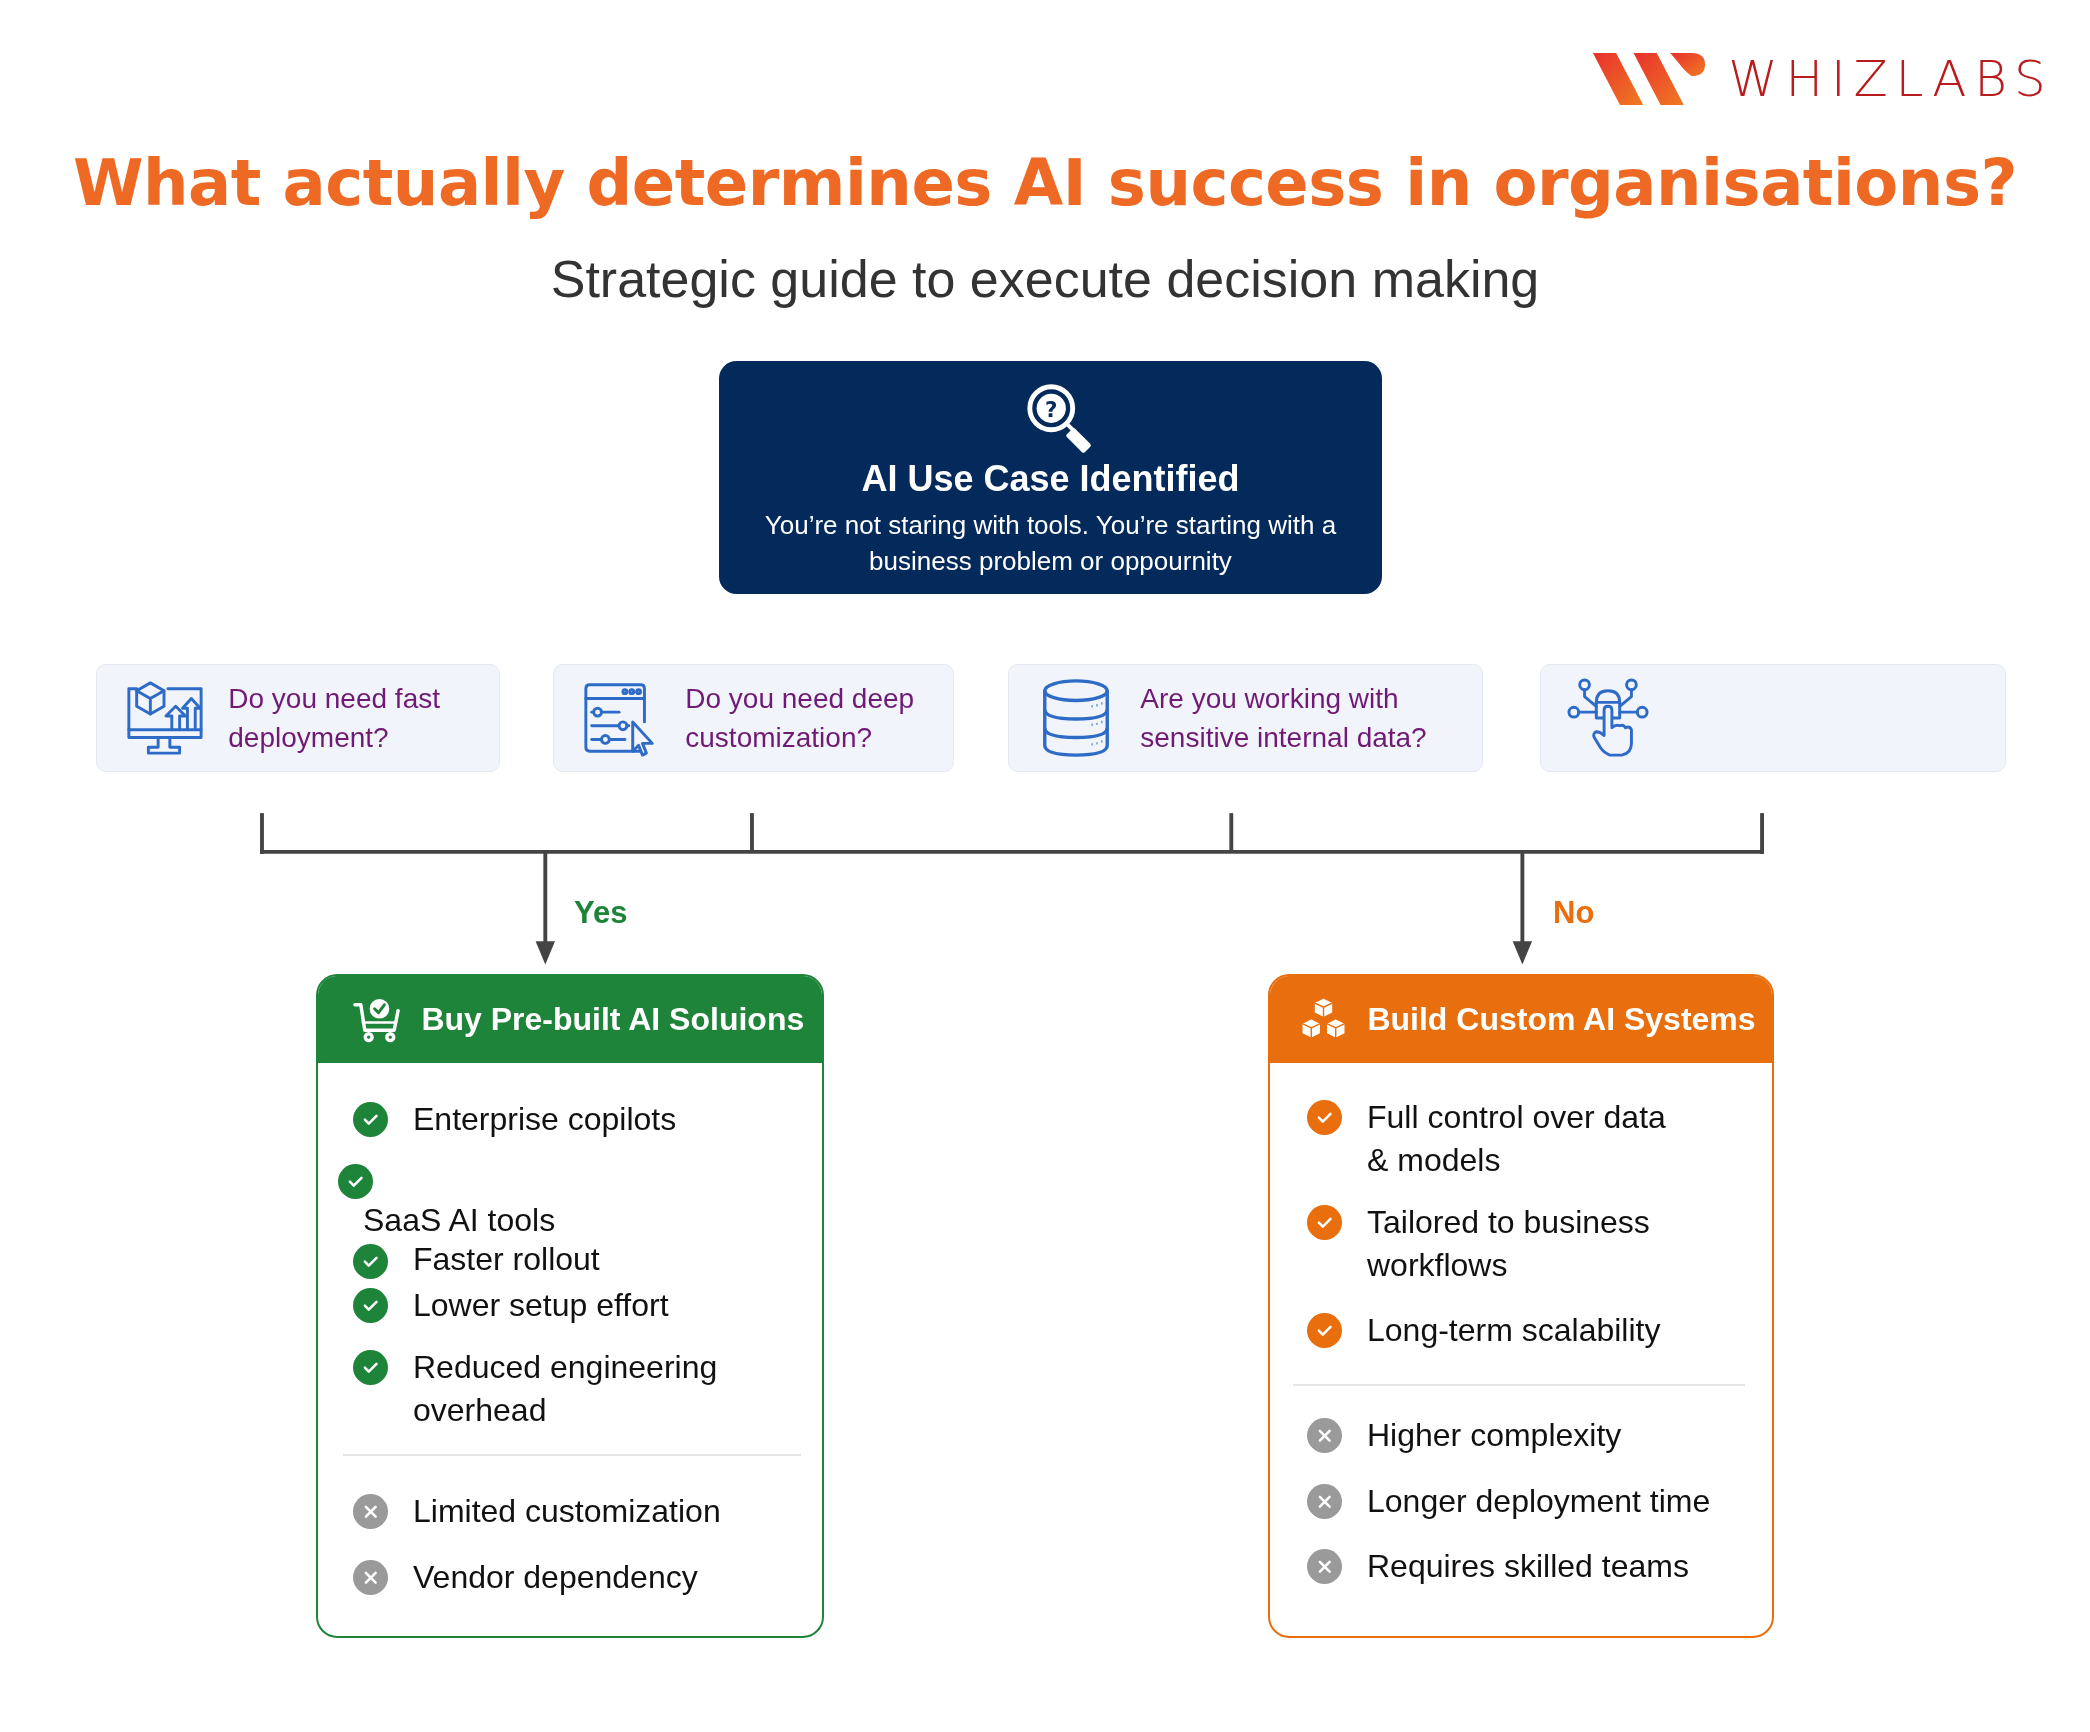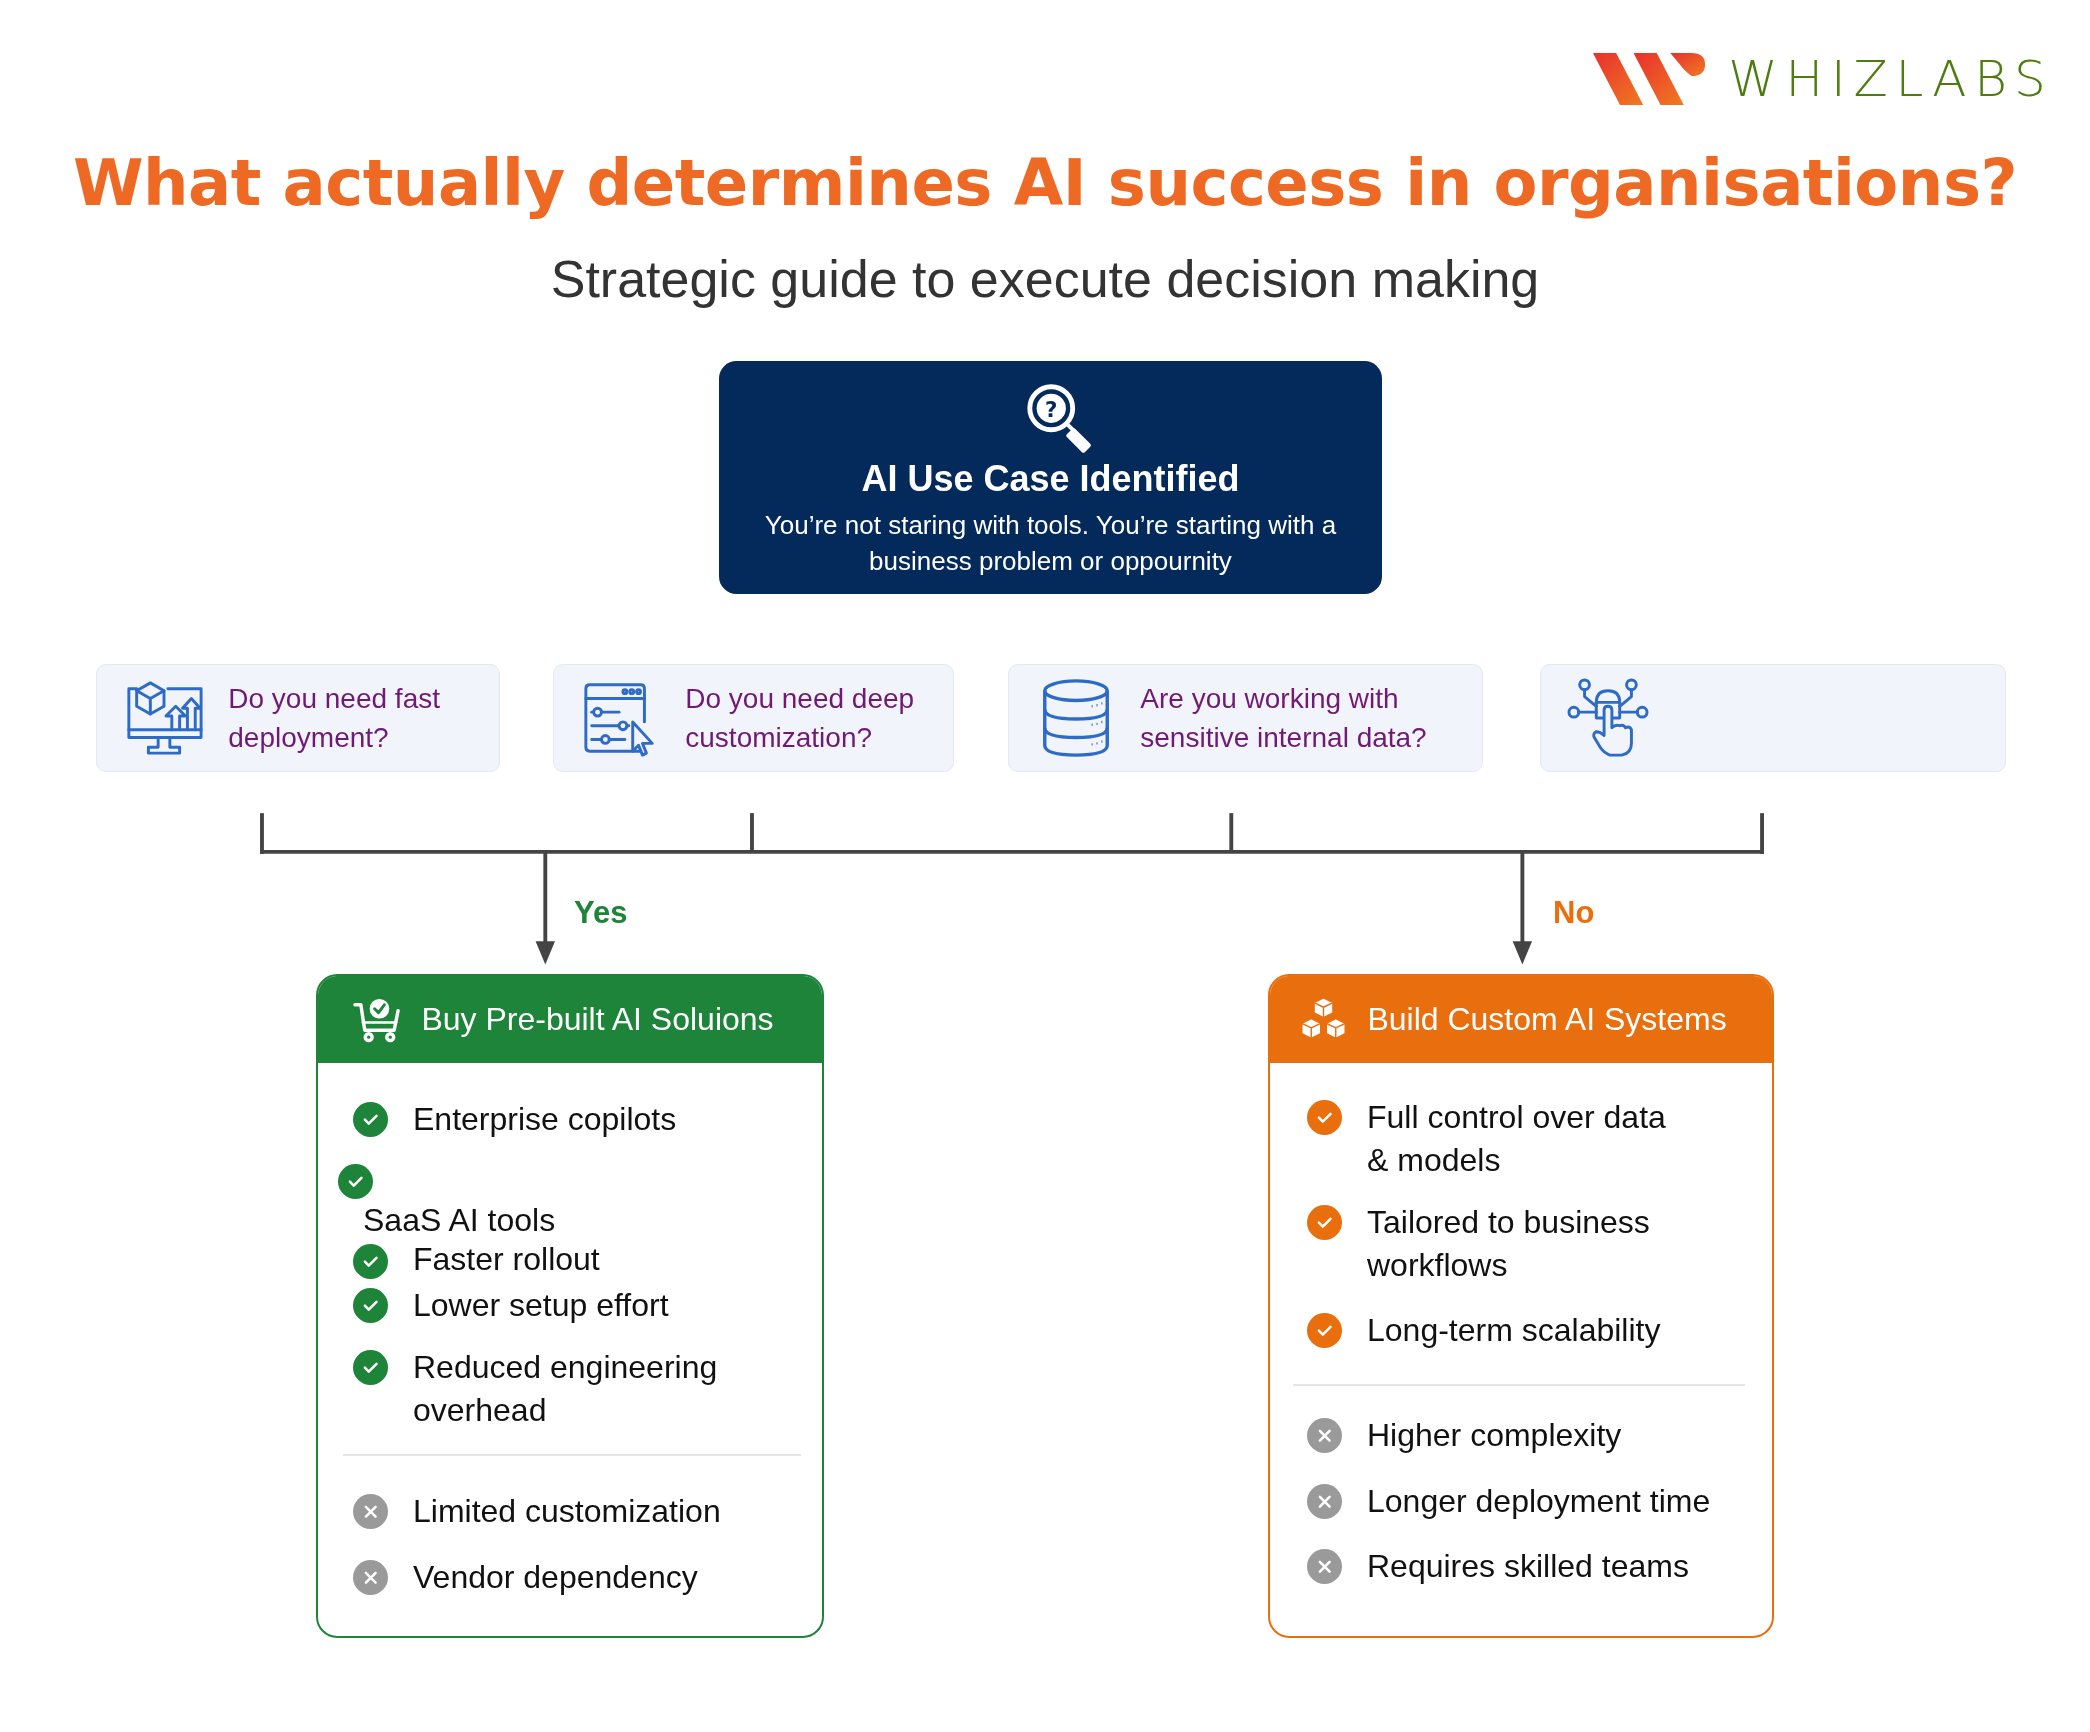--- a/index.html
+++ b/index.html
@@ -1,21 +1,21 @@
 <!DOCTYPE html>
 <html><head>
 <meta charset="utf-8">
 <style>
   * { box-sizing: border-box; margin: 0; padding: 0; }
   html, body { width: 2090px; height: 1732px; background: #ffffff; overflow: hidden; }
   body { position: relative; font-family: "Liberation Sans", "DejaVu Sans", sans-serif; color: #111; }
 
   .logo { position: absolute; left: 1591px; top: 47px; height: 64px; display: flex; align-items: center; }
   .logo svg { display: block; }
-  .logo-text { margin-left: 21.3px; font-family: "DejaVu Sans", sans-serif; font-weight: 300; font-size: 50px; letter-spacing: 7.8px; color: #4d7c0f; line-height: 1; }
+  .logo-text { margin-left: 21.3px; font-family: "DejaVu Sans", sans-serif; font-weight: 300; font-size: 50px; letter-spacing: 7.8px; color: #b91c1c; line-height: 1; }
 
   .title { position: absolute; left: 0; width: 2090px; top: 146px; text-align: center; font-size: 64px; font-weight: 700; color: #EE6A24; font-family: "DejaVu Sans", sans-serif; letter-spacing: -0.5px; }
   .subtitle { position: absolute; left: 0; width: 2090px; top: 241px; text-align: center; font-size: 52px; font-weight: 400; color: #333333; font-family: "Liberation Sans", sans-serif; margin-top: 8px; }
 
   .usecase { position: absolute; left: 719px; top: 361px; width: 663px; height: 233px; background: #042A5C; border-radius: 17.5px; color: #fff; text-align: center; }
   .usecase .icon { position: absolute; left: 303px; top: 17.5px; width: 78px; height: 78px; }
   .usecase .uc-title { position: absolute; left: 0; right: 0; top: 97px; font-size: 36px; font-weight: 700; }
   .usecase .uc-desc { position: absolute; left: 39px; right: 39px; top: 146px; font-size: 26px; line-height: 36px; font-weight: 400; }
 
   .qcard { position: absolute; top: 664px; height: 108px; background: #F1F5FB; border: 1.5px solid #E3E9F2; border-radius: 9.7px; display: flex; align-items: center; }
@@ -23,21 +23,21 @@
   .qcard .qtext { margin-left: 21.3px; font-size: 28px; line-height: 39px; color: #701a75; }
 
   .connector { position: absolute; left: 0; top: 0; width: 2090px; height: 1732px; pointer-events: none; }
 
   .label-yes { position: absolute; left: 574px; top: 895px; font-size: 31px; font-weight: 700; color: #1E8439; }
   .label-no { position: absolute; left: 1553px; top: 895px; font-size: 31px; font-weight: 700; color: #E96E0D; }
 
   .opt-card { position: absolute; top: 974px; height: 664px; border-radius: 21.3px; background: #fff; overflow: hidden; }
   .opt-card.buy { left: 316px; width: 508px; border: 2.9px solid #1E8439; }
   .opt-card.build { left: 1268px; width: 506px; border: 2.9px solid #E96E0D; }
-  .opt-head { height: 87px; display: flex; align-items: center; color: #fff; font-size: 32px; font-weight: 400; }
+  .opt-head { height: 87px; display: flex; align-items: center; color: #fff; font-size: 32px; font-weight: 700; }
   .buy .opt-head { background: #1E8439; padding-left: 35px; }
   .build .opt-head { background: #E96E0D; padding-left: 29px; }
   .opt-head .hicon { width: 49px; height: 49px; margin-right: 19.4px; display: flex; align-items: center; justify-content: center; }
   .opt-body { padding: 0; position: relative; }
   .item { position: absolute; left: 0; display: flex; align-items: flex-start; font-size: 32px; line-height: 43px; color: #111; }
   .item .bullet { width: 35px; height: 35px; border-radius: 50%; flex: 0 0 35px; margin-top: 3.9px; display: flex; align-items: center; justify-content: center; }
   .item .itext { margin-left: 25px; }
   .bullet.pro-green { background: #1E8439; }
   .bullet.pro-orange { background: #E96E0D; }
   .bullet.con { background: #9A9A9A; }

